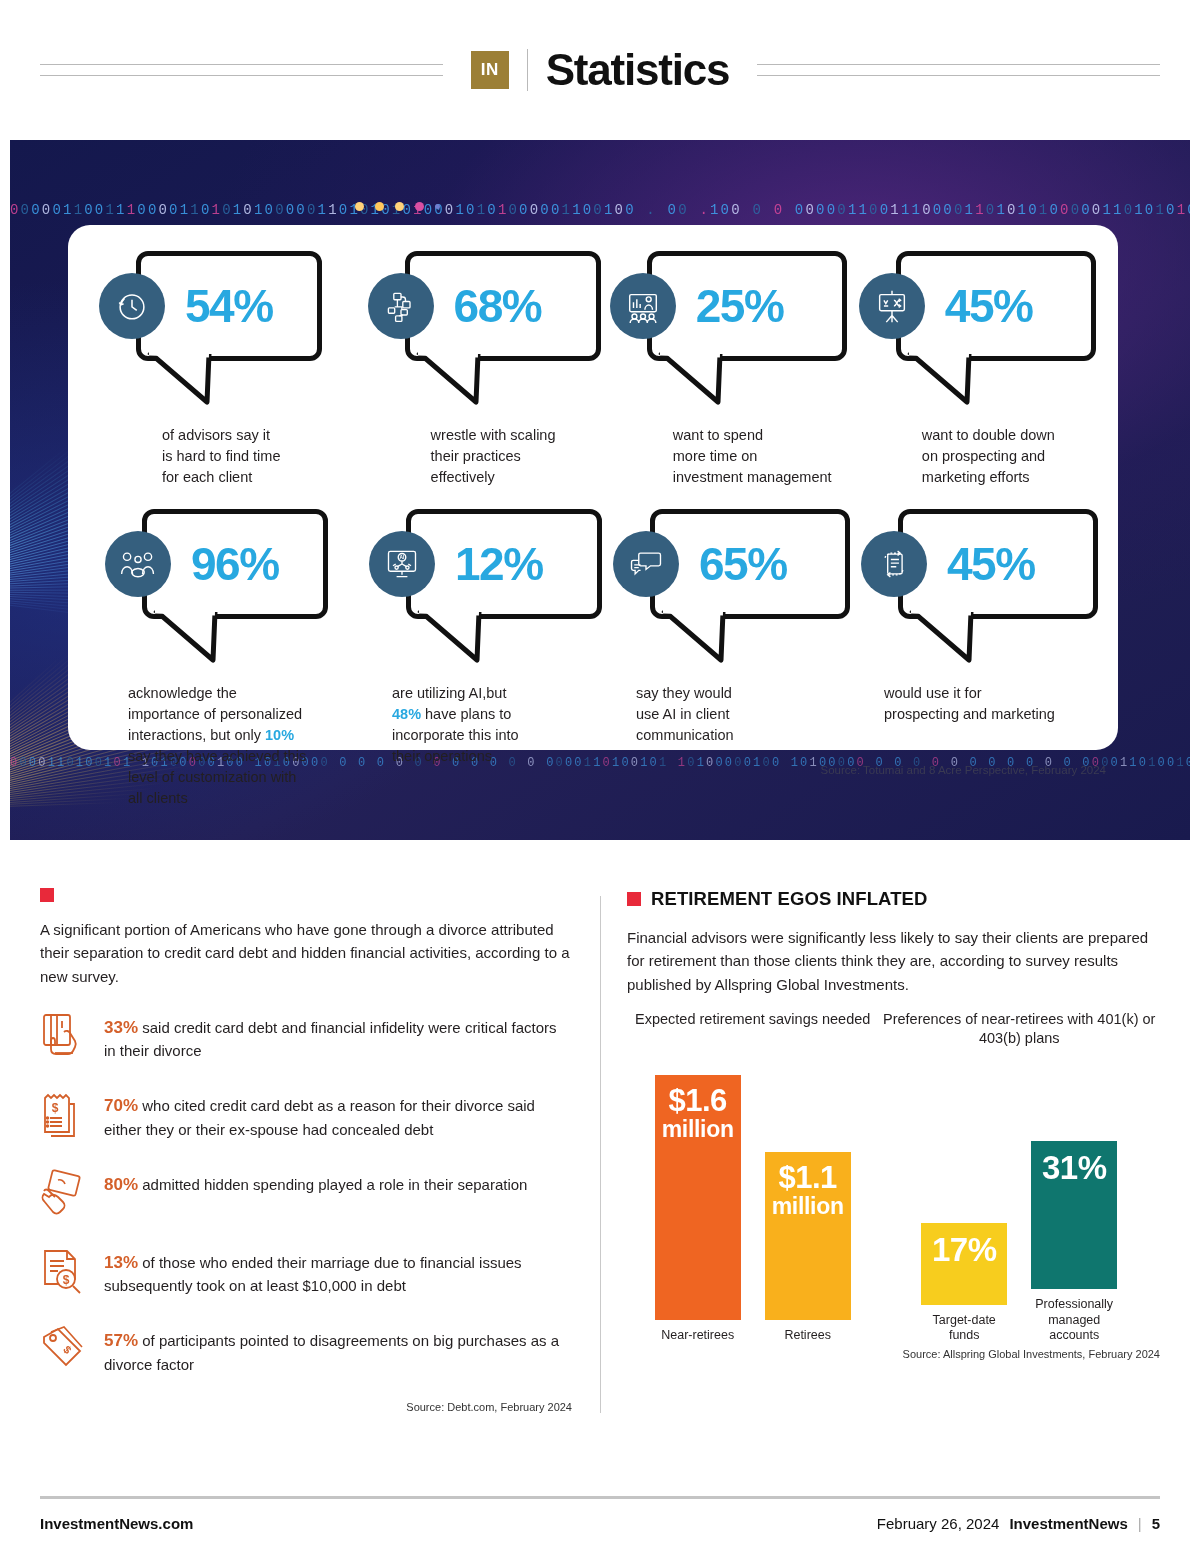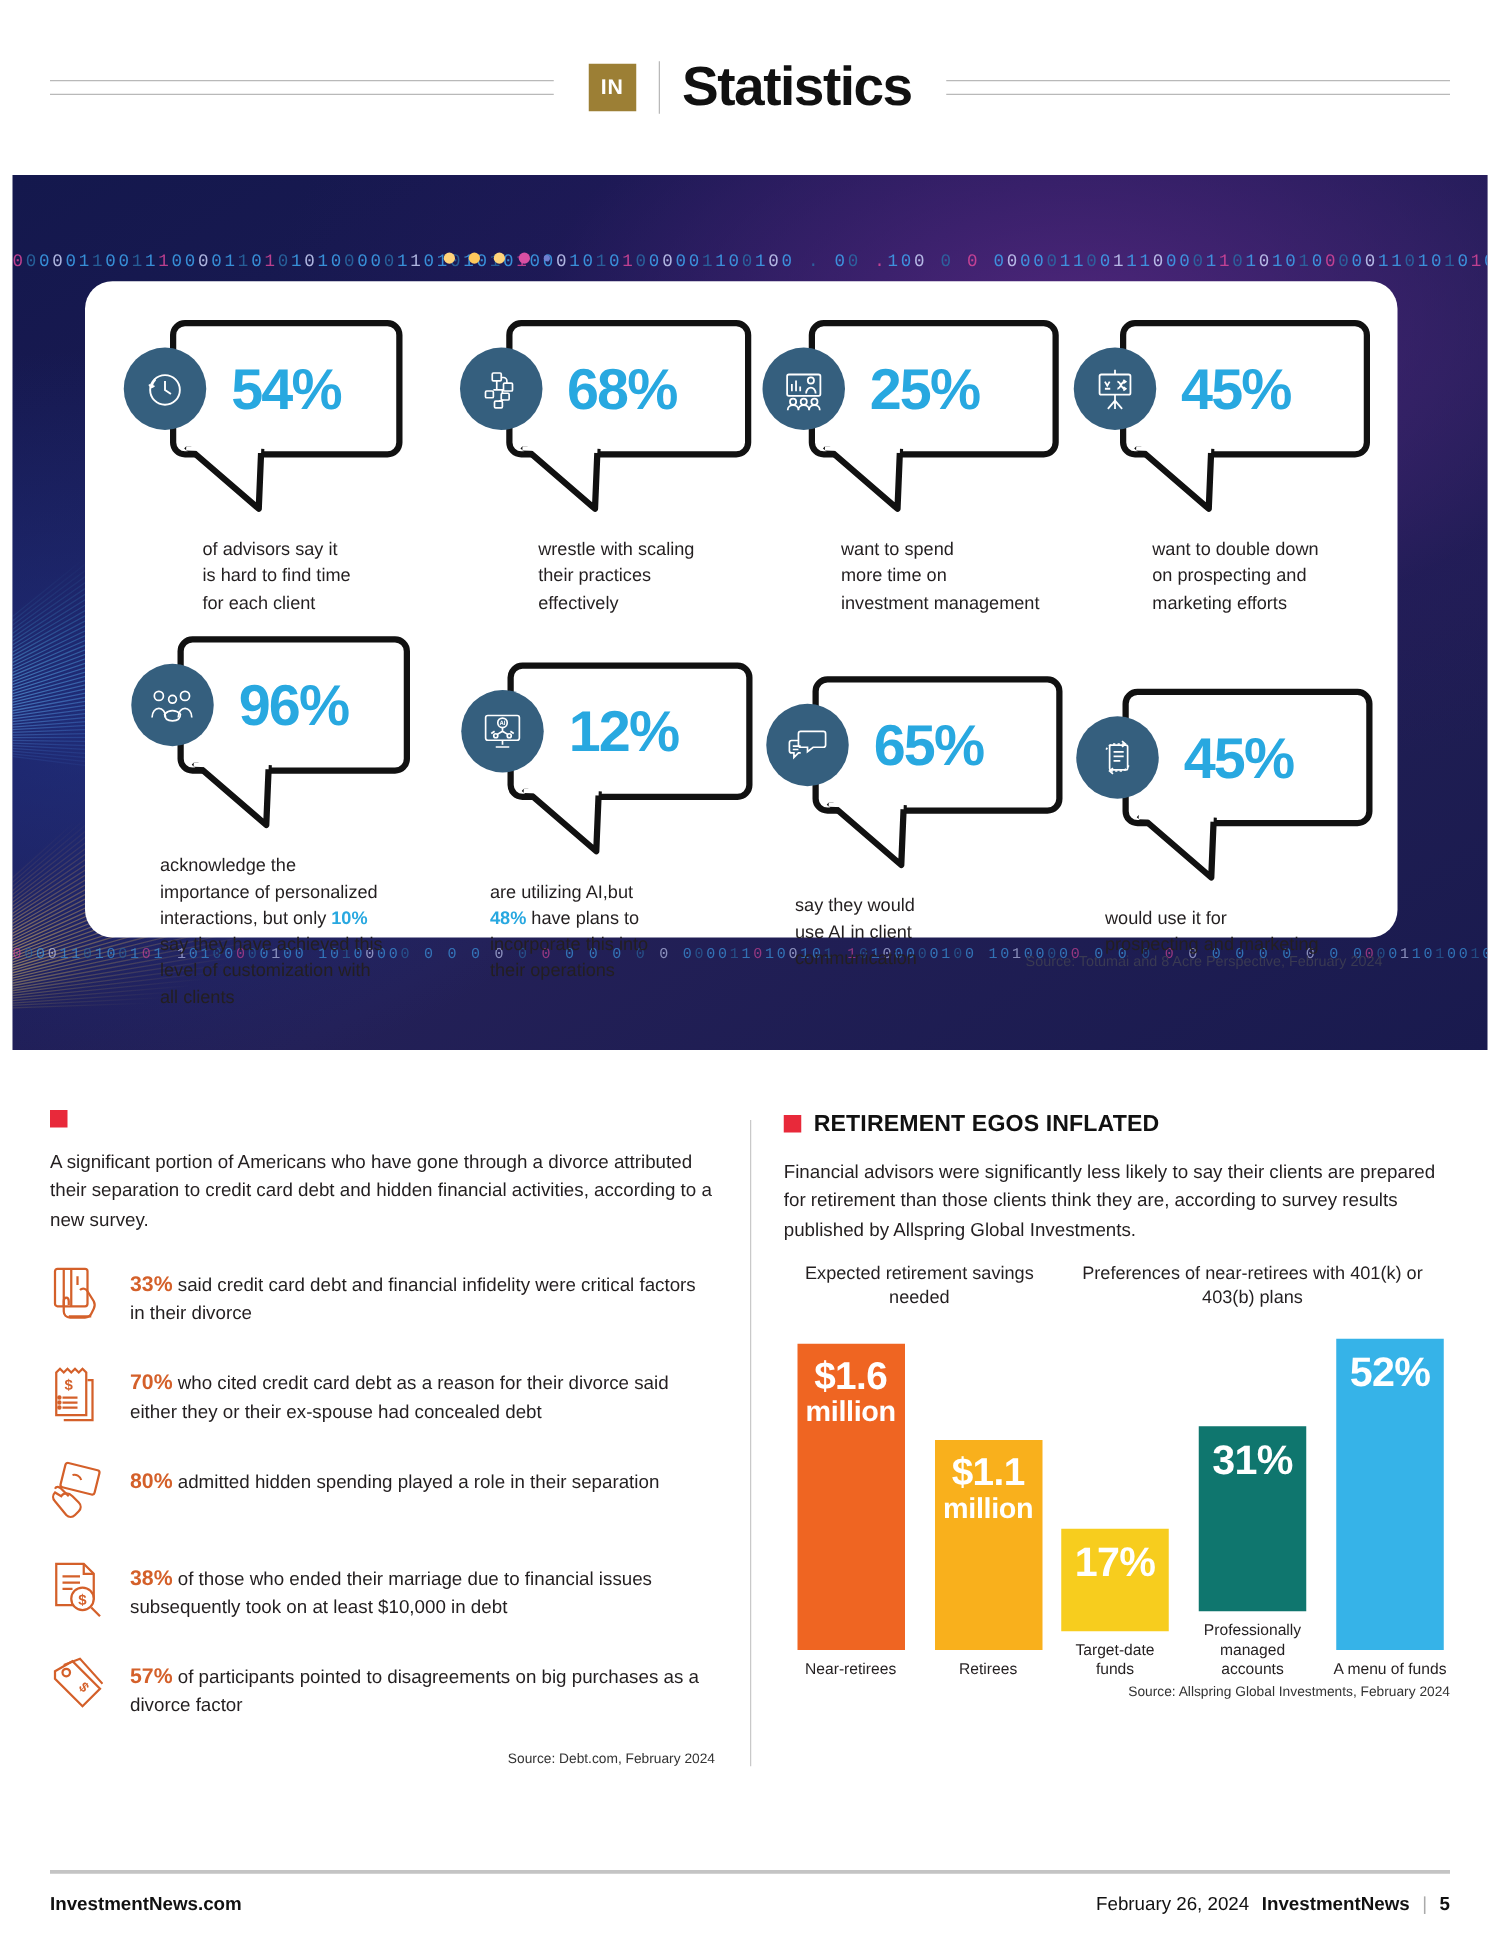--- a/index.html
+++ b/index.html
@@ -90,21 +90,21 @@
 
   .hero-card {
     position: absolute;
     left: 58px; top: 85px;
     width: 1050px; height: 525px;
     background: #ffffff;
     border-radius: 22px;
     padding: 26px 20px 0 26px;
   }
 
-  .bubble-row { display: flex; align-items: center; }
+  .bubble-row { display: flex; }
   .bubble-row.r1 { height: 248px; }
   .bubble-cell { position: relative; }
   .bubble-cell.c1 { width: 275px; }
   .bubble-cell.c2 { width: 248px; }
   .bubble-cell.c3 { width: 255px; }
   .bubble-cell.c4 { width: 250px; }
 
   .bubble {
     position: relative;
     border: 5px solid #111;
@@ -601,21 +601,21 @@
           <svg width="46" height="50" viewBox="0 0 46 50" fill="none" stroke="#d4602a" stroke-width="1.8">
             <path d="M5 4h22l8 8v20l-5 5H5z"></path>
             <path d="M27 4v8h8"></path>
             <path d="M10 14h14M10 19h14M10 24h8"></path>
             <circle cx="26" cy="32" r="9" fill="#fff"></circle>
             <text x="26" y="37" font-size="12" fill="#d4602a" stroke="none" text-anchor="middle" font-family="Liberation Sans, sans-serif" font-weight="bold">$</text>
             <path d="M33 39l7 7"></path>
           </svg>
         </div>
         <div class="stat-text">
-          <span class="num">38%</span>
+          <span class="num">13%</span>
           <span>of those who ended their marriage due to financial issues subsequently took on at least $10,000 in debt</span>
         </div>
       </div>
 
       <div class="stat-item">
         <div class="stat-icon">
           <svg width="46" height="50" viewBox="0 0 46 50" fill="none" stroke="#d4602a" stroke-width="1.8">
             <path d="M4 12 L18 4 L40 26 L26 40 L4 18z"></path>
             <circle cx="13" cy="13" r="3"></circle>
             <path d="M11 7 L24 2 L42 22" stroke-width="1.6"></path>
@@ -675,26 +675,20 @@
               <div class="val"><span class="v-pct">17%</span></div>
             </div>
             <div class="bar-label">Target-date funds</div>
           </div>
           <div class="bar-wrap">
             <div class="bar" style="height: 148.357px; background: #0f766e;">
               <div class="val"><span class="v-pct">31%</span></div>
             </div>
             <div class="bar-label">Professionally managed accounts</div>
           </div>
-          <div class="bar-wrap">
-            <div class="bar" style="height: 248.857px; background: rgb(54, 179, 232);">
-              <div class="val"><span class="v-pct">52%</span></div>
-            </div>
-            <div class="bar-label">A menu of funds</div>
-          </div>
         </div>
       </div>
     </div>
 
     <div class="src-note">Source: Allspring Global Investments, February 2024</div>
   </div>
 </div>
 
 <div class="footer">
   <div class="footer-rule"></div>

